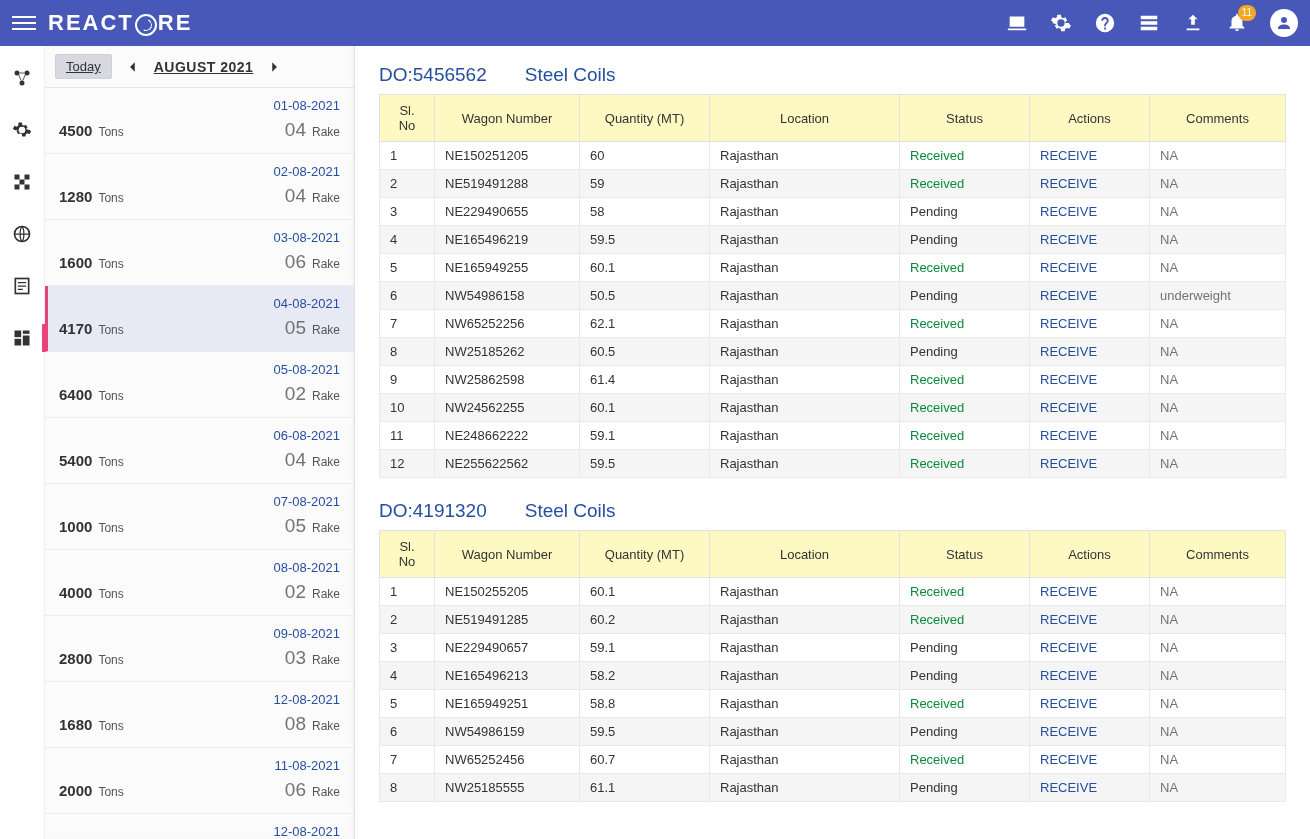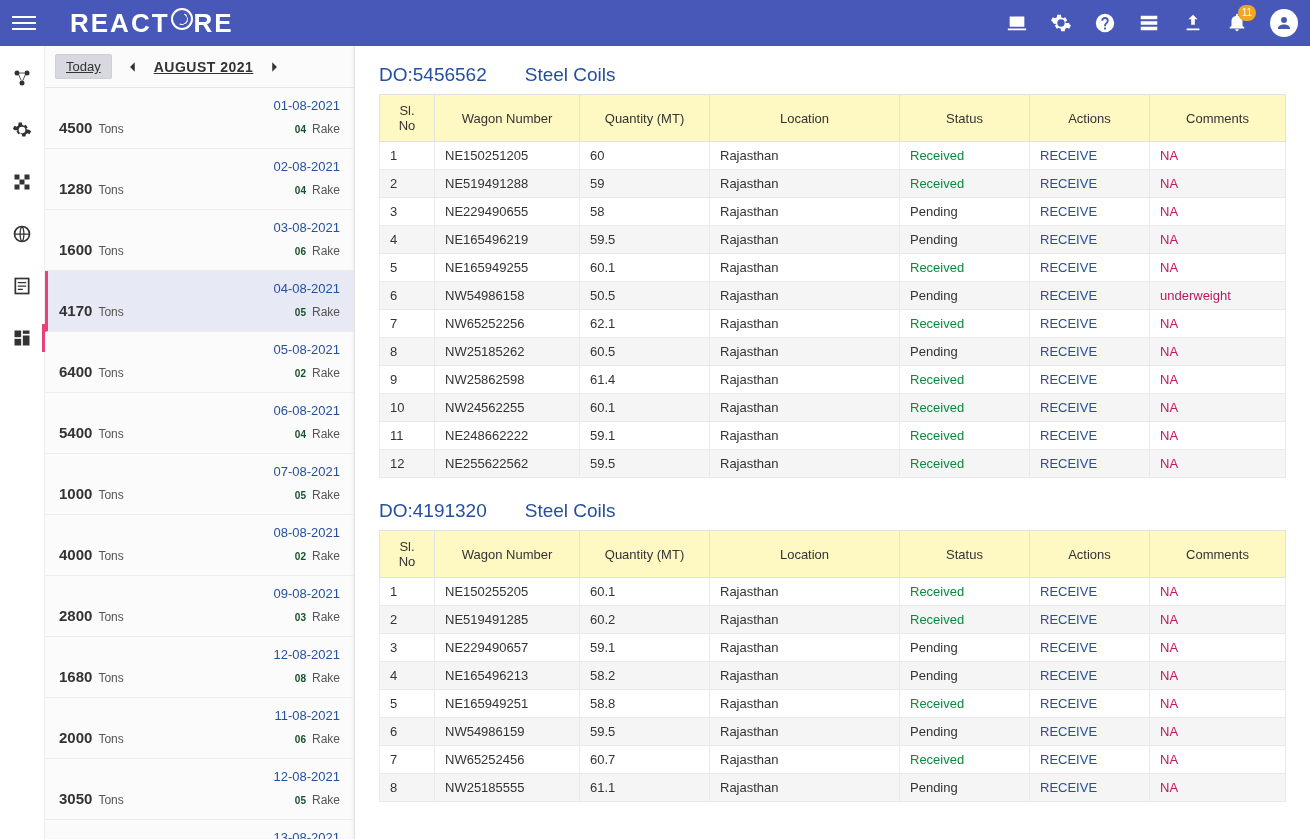--- a/index.html
+++ b/index.html
@@ -12,21 +12,21 @@
     display: flex;
     align-items: center;
     padding: 0 12px;
     color: #fff;
   }
   .hamburger {
     width: 24px; height: 24px; margin-right: 12px; cursor: pointer;
     display: flex; flex-direction: column; justify-content: center; gap: 4px;
   }
   .hamburger span { display: block; height: 2px; background: #fff; }
-  .logo { font-size: 26px; font-weight: 600; letter-spacing: 2px; display: flex; align-items: flex-start; margin-left: 22px; }
+  .logo { font-size: 22px; font-weight: 600; letter-spacing: 2px; display: flex; align-items: flex-end; }
   .logo-o {
     display: inline-block; width: 22px; height: 22px; border: 2px solid #fff; border-radius: 50%;
     margin: 0 1px; position: relative;
   }
   .logo-o::before {
     content: ''; position: absolute; top: 3px; left: 3px; right: 3px; bottom: 3px;
     border: 1px solid #fff; border-radius: 50%; border-top-color: transparent; border-left-color: transparent;
     transform: rotate(-20deg);
   }
   .header-spacer { flex: 1; }
@@ -76,21 +76,21 @@
   .side-list { flex: 1; overflow-y: auto; }
   .date-item {
     padding: 10px 14px 12px 14px; border-bottom: 1px solid #ededed;
     cursor: pointer; font-size: 13px;
   }
   .date-item .d-date { color: #254f9e; font-size: 13px; margin-bottom: 6px; text-align: right; }
   .date-item .d-row { display: flex; align-items: baseline; }
   .date-item .d-tons { font-weight: 700; font-size: 15px; color: #333; }
   .date-item .d-tonslbl { margin-left: 6px; font-size: 12px; color: #555; }
   .date-item .d-spacer { flex: 1; }
-  .date-item .d-rake { font-weight: 700; font-size: 10px; color: #14532d; }
+  .date-item .d-rake { font-weight: 400; font-size: 19px; color: #737373; }
   .date-item .d-rakelbl { margin-left: 6px; font-size: 12px; color: #555; }
   .date-item.selected {
     background: #e7e9f5; border-left: 3px solid #e9417a; padding-left: 11px;
   }
 
   
   .main { flex: 1; overflow-y: auto; padding: 18px 24px; }
   .sched-title { font-size: 16px; font-weight: 700; margin-bottom: 28px; }
   .sched-title .sched-date { color: #2a5db0; font-weight: 400; margin-left: 10px; font-size: 15px; }
   .do-block { margin-bottom: 22px; }
@@ -104,21 +104,21 @@
     background: #fef9c3; text-align: center; font-weight: 400; color: #333;
     padding: 8px 10px; border: 1px solid #e2e2e2;
   }
   table.wagon td {
     padding: 6px 10px; border: 1px solid #e9e9e9;
   }
   table.wagon tbody tr:nth-child(even) td { background: #f5f5f5; }
   .st-received { color: #0a8a3c; }
   .st-pending { color: #333; }
   .act-link { color: #254f9e; cursor: pointer; }
-  .cm-link { color: #be185d; cursor: pointer; }
+  .cm-link { color: #737373; cursor: pointer; }
 
   
   table.wagon th:nth-child(1), table.wagon td:nth-child(1) { width: 55px; }
   table.wagon th:nth-child(2), table.wagon td:nth-child(2) { width: 145px; }
   table.wagon th:nth-child(3), table.wagon td:nth-child(3) { width: 130px; }
   table.wagon th:nth-child(4), table.wagon td:nth-child(4) { width: 190px; }
   table.wagon th:nth-child(5), table.wagon td:nth-child(5) { width: 130px; }
   table.wagon th:nth-child(6), table.wagon td:nth-child(6) { width: 120px; }
 
   

